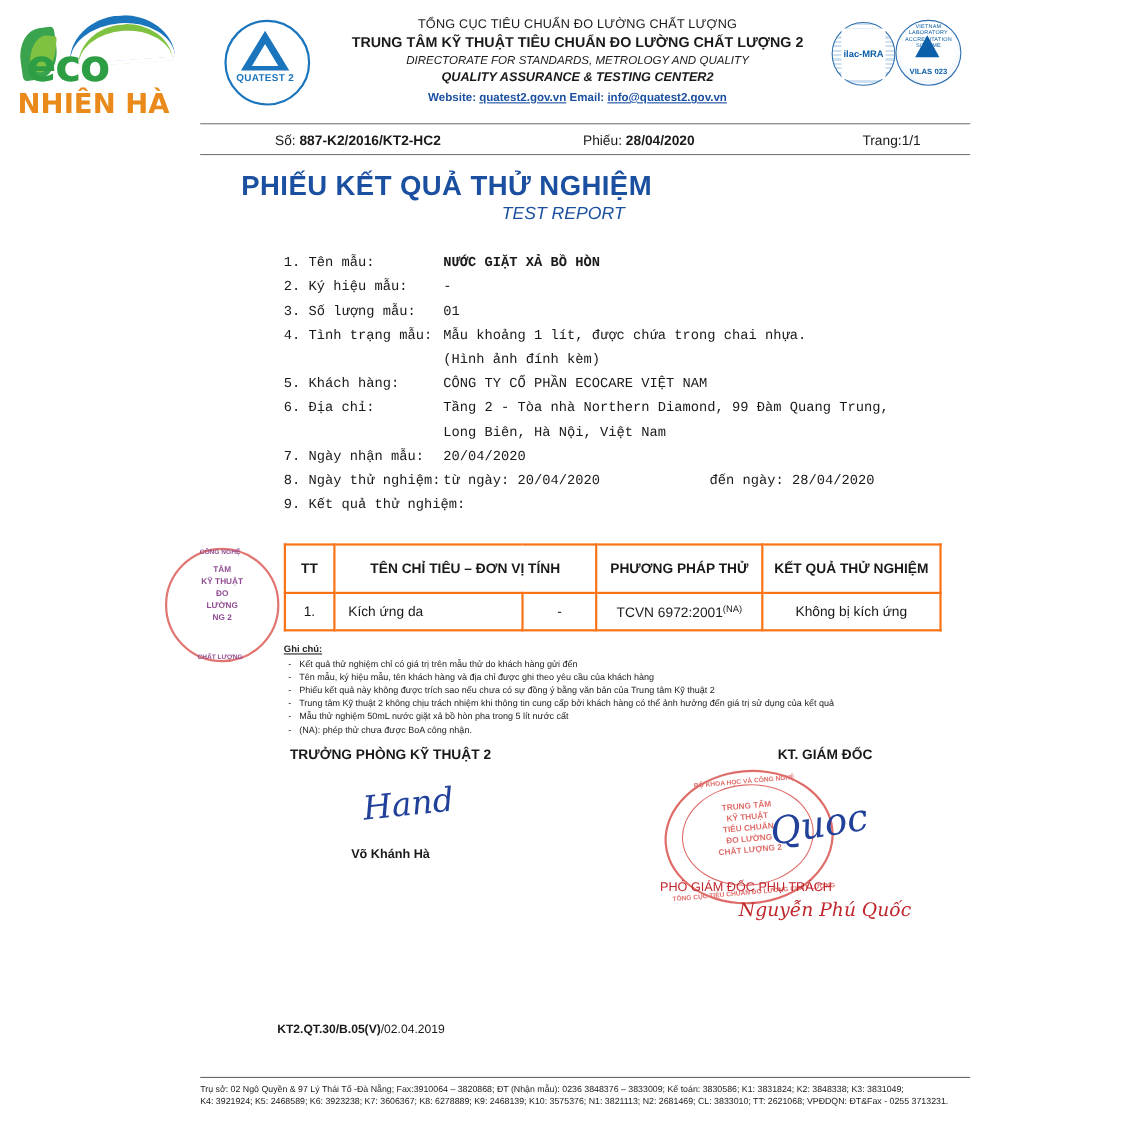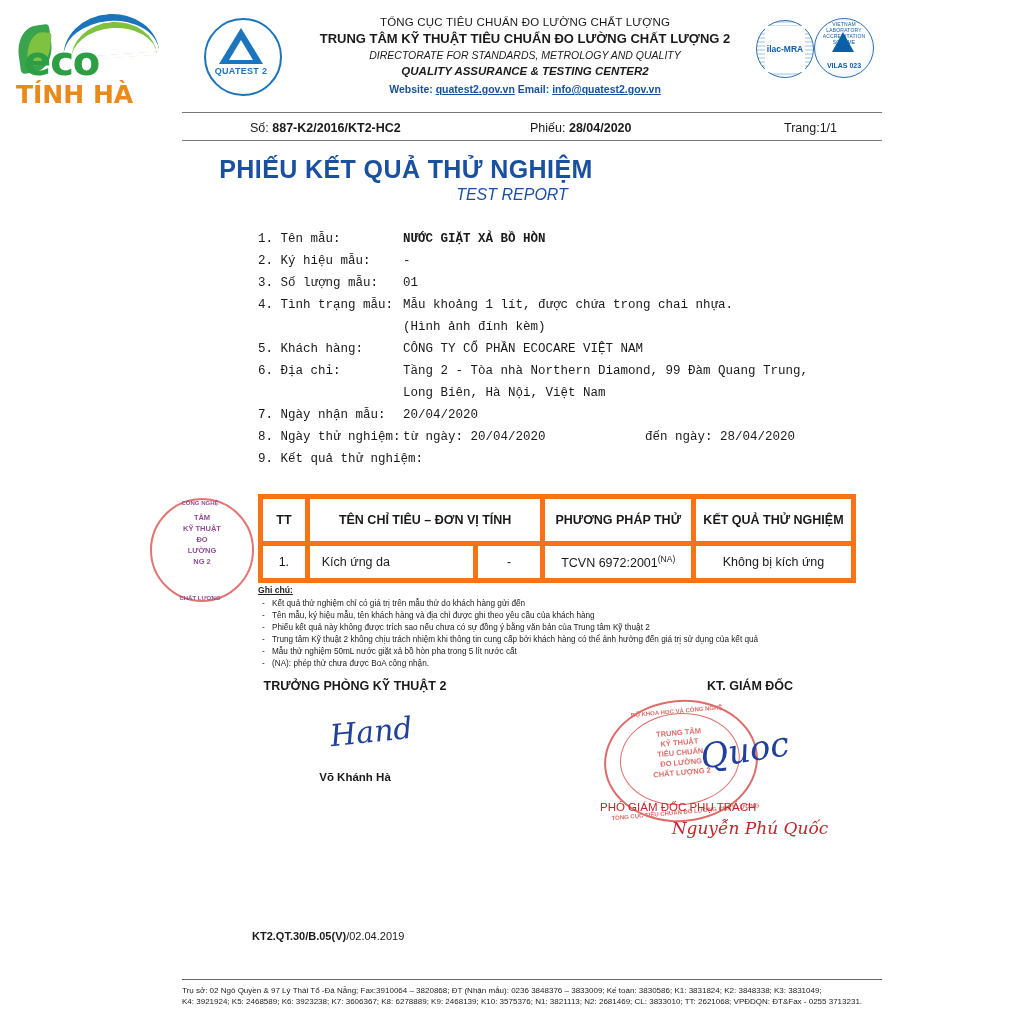--- a/index.html
+++ b/index.html
@@ -312,21 +312,21 @@
   
   .rtable {
     position: absolute;
     left: 258px;
     top: 494px;
     width: 598px;
     border-collapse: collapse;
     font-size: 12.5px;
   }
   .rtable th, .rtable td {
-    border: 5px solid #f97316;
+    border: 2px solid #f97316;
     padding: 8px 6px;
     text-align: center;
     vertical-align: middle;
   }
   .rtable th {
     font-weight: bold;
     height: 26px;
   }
   .rtable td.idx { width: 34px; }
   .rtable td.name { width: 180px; text-align: left; padding-left: 12px;}
@@ -541,21 +541,21 @@
 <body>
 
 <div class="page">
 
   <div class="logo">
     <div class="logo-swoosh"></div>
     <div class="logo-swoosh2"></div>
     <div class="logo-leaf"></div>
     <div class="logo-leaf2"></div>
     <div class="logo-eco">eco</div>
-    <div class="logo-nhien">TÍNH HÀ</div>
+    <div class="logo-nhien">NHIÊN HÀ</div>
   </div>
 
   <div class="header">
     <div class="quatest-mark">
       <div class="quatest-circle"></div>
       <div class="quatest-tri"></div>
       <div class="quatest-tri-in"></div>
       <div class="quatest-label">QUATEST 2</div>
     </div>
 

